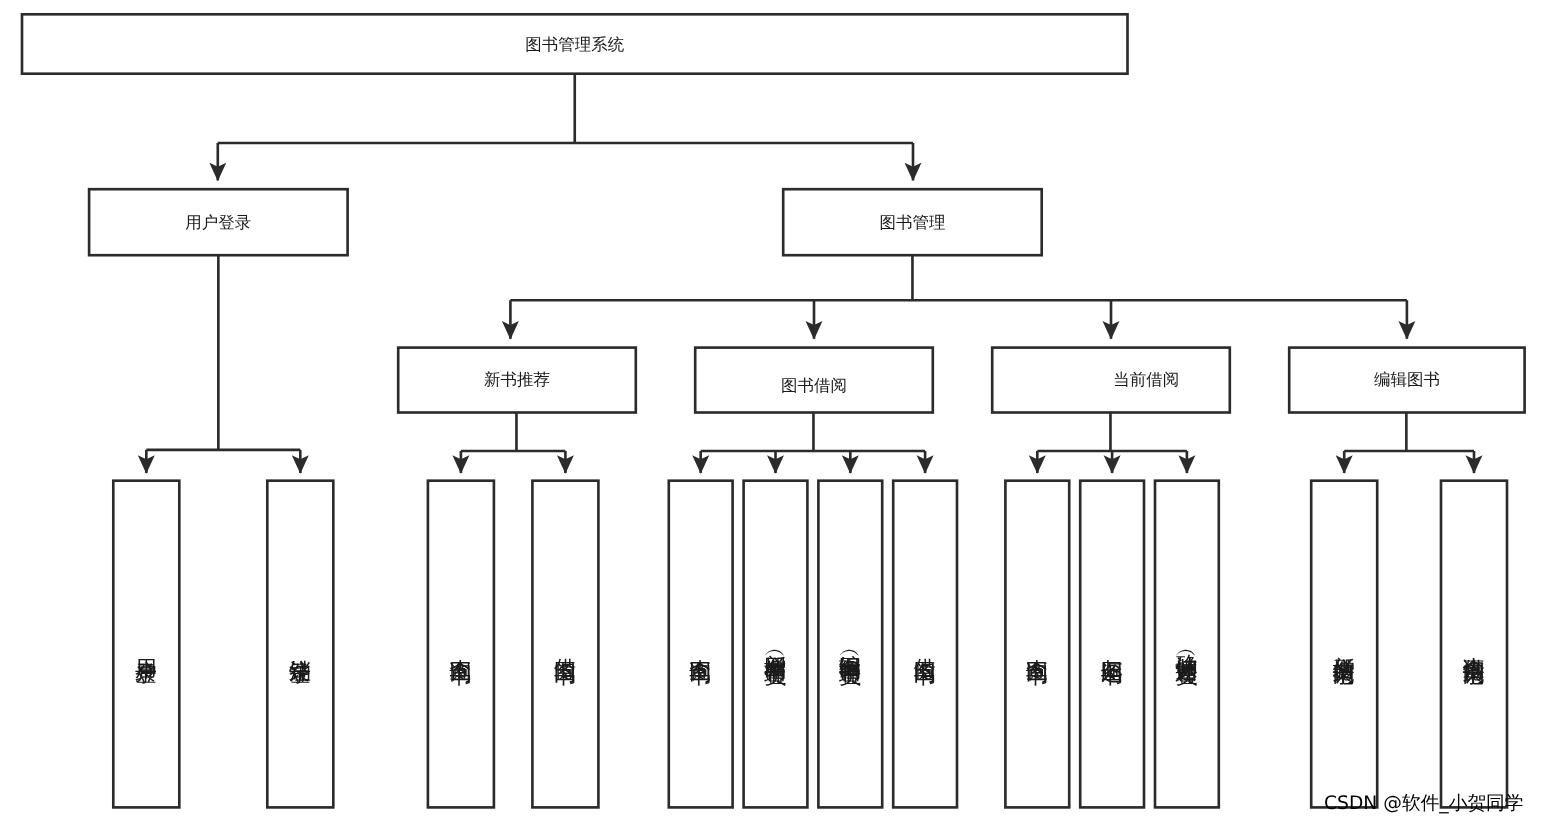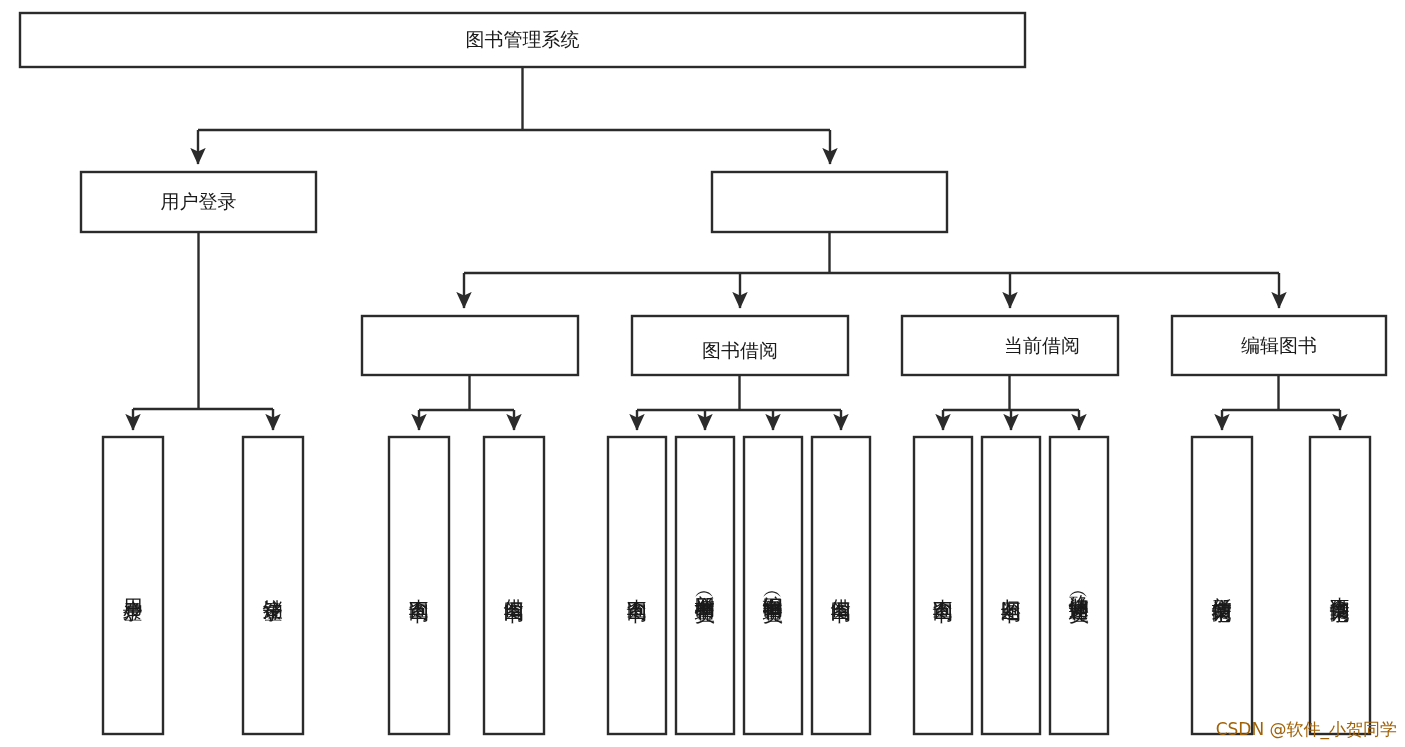--- a/index.html
+++ b/index.html
@@ -56,32 +56,32 @@
     letter-spacing: 1.5px;
     white-space: nowrap;
     pointer-events: none;
   }
   .horiz-text {
     position: absolute;
     display: flex;
     align-items: center;
     justify-content: center;
     font-family: "DejaVu Sans", "Liberation Sans", sans-serif;
-    font-size: 19px;
+    font-size: 15px;
     color: #1a1a1a;
     white-space: nowrap;
     pointer-events: none;
   }
   .watermark {
     position: absolute;
-    right: 8px;
+    right: 20px;
     bottom: 6px;
     font-family: "DejaVu Sans", "Liberation Sans", sans-serif;
     font-size: 17px;
-    color: #a16207;
+    color: #000000;
     white-space: nowrap;
     pointer-events: none;
   }
 </style>
 </head>
 <body>
 
 <div id="diagram-root">
 
   <svg class="flow" viewBox="0 0 1405 747">
@@ -170,21 +170,23 @@
     <rect class="node-rect" x="914" y="437" width="58" height="297"></rect>
     <rect class="node-rect" x="982" y="437" width="58" height="297"></rect>
     <rect class="node-rect" x="1050" y="437" width="58" height="297"></rect>
     <rect class="node-rect" x="1192" y="437" width="60" height="297"></rect>
     <rect class="node-rect" x="1310" y="437" width="60" height="297"></rect>
   </svg>
 
   <div class="horiz-text" style="left:20px; top:13px; width:1005px; height:54px;">图书管理系统</div>
 
   <div class="horiz-text" style="left:81px; top:172px; width:235px; height:60px;">用户登录</div>
-
+  <div class="horiz-text" style="left:712px; top:172px; width:235px; height:60px;">图书管理</div>
+
+  <div class="horiz-text" style="left:362px; top:316px; width:216px; height:59px;">新书推荐</div>
   <div class="horiz-text" style="left:632px; top:316px; width:216px; height:69px;">图书借阅</div>
   <div class="horiz-text" style="left:902px; top:316px; width:216px; height:59px;padding-left:32px;">当前借阅</div>
   <div class="horiz-text" style="left:1172px; top:316px; width:214px; height:59px;">编辑图书</div>
 
   <div class="vert-text" style="left:103px; top:437px; width:60px; height:297px;">用户登录</div>
   <div class="vert-text" style="left:243px; top:437px; width:60px; height:297px;">注销登录</div>
   <div class="vert-text" style="left:389px; top:437px; width:60px; height:297px;">查询图书</div>
   <div class="vert-text" style="left:484px; top:437px; width:60px; height:297px;">借阅图书</div>
   <div class="vert-text" style="left:608px; top:437px; width:58px; height:297px;">查询图书</div>
   <div class="vert-text" style="left:676px; top:437px; width:58px; height:297px;">新增图书（管理员）</div>

